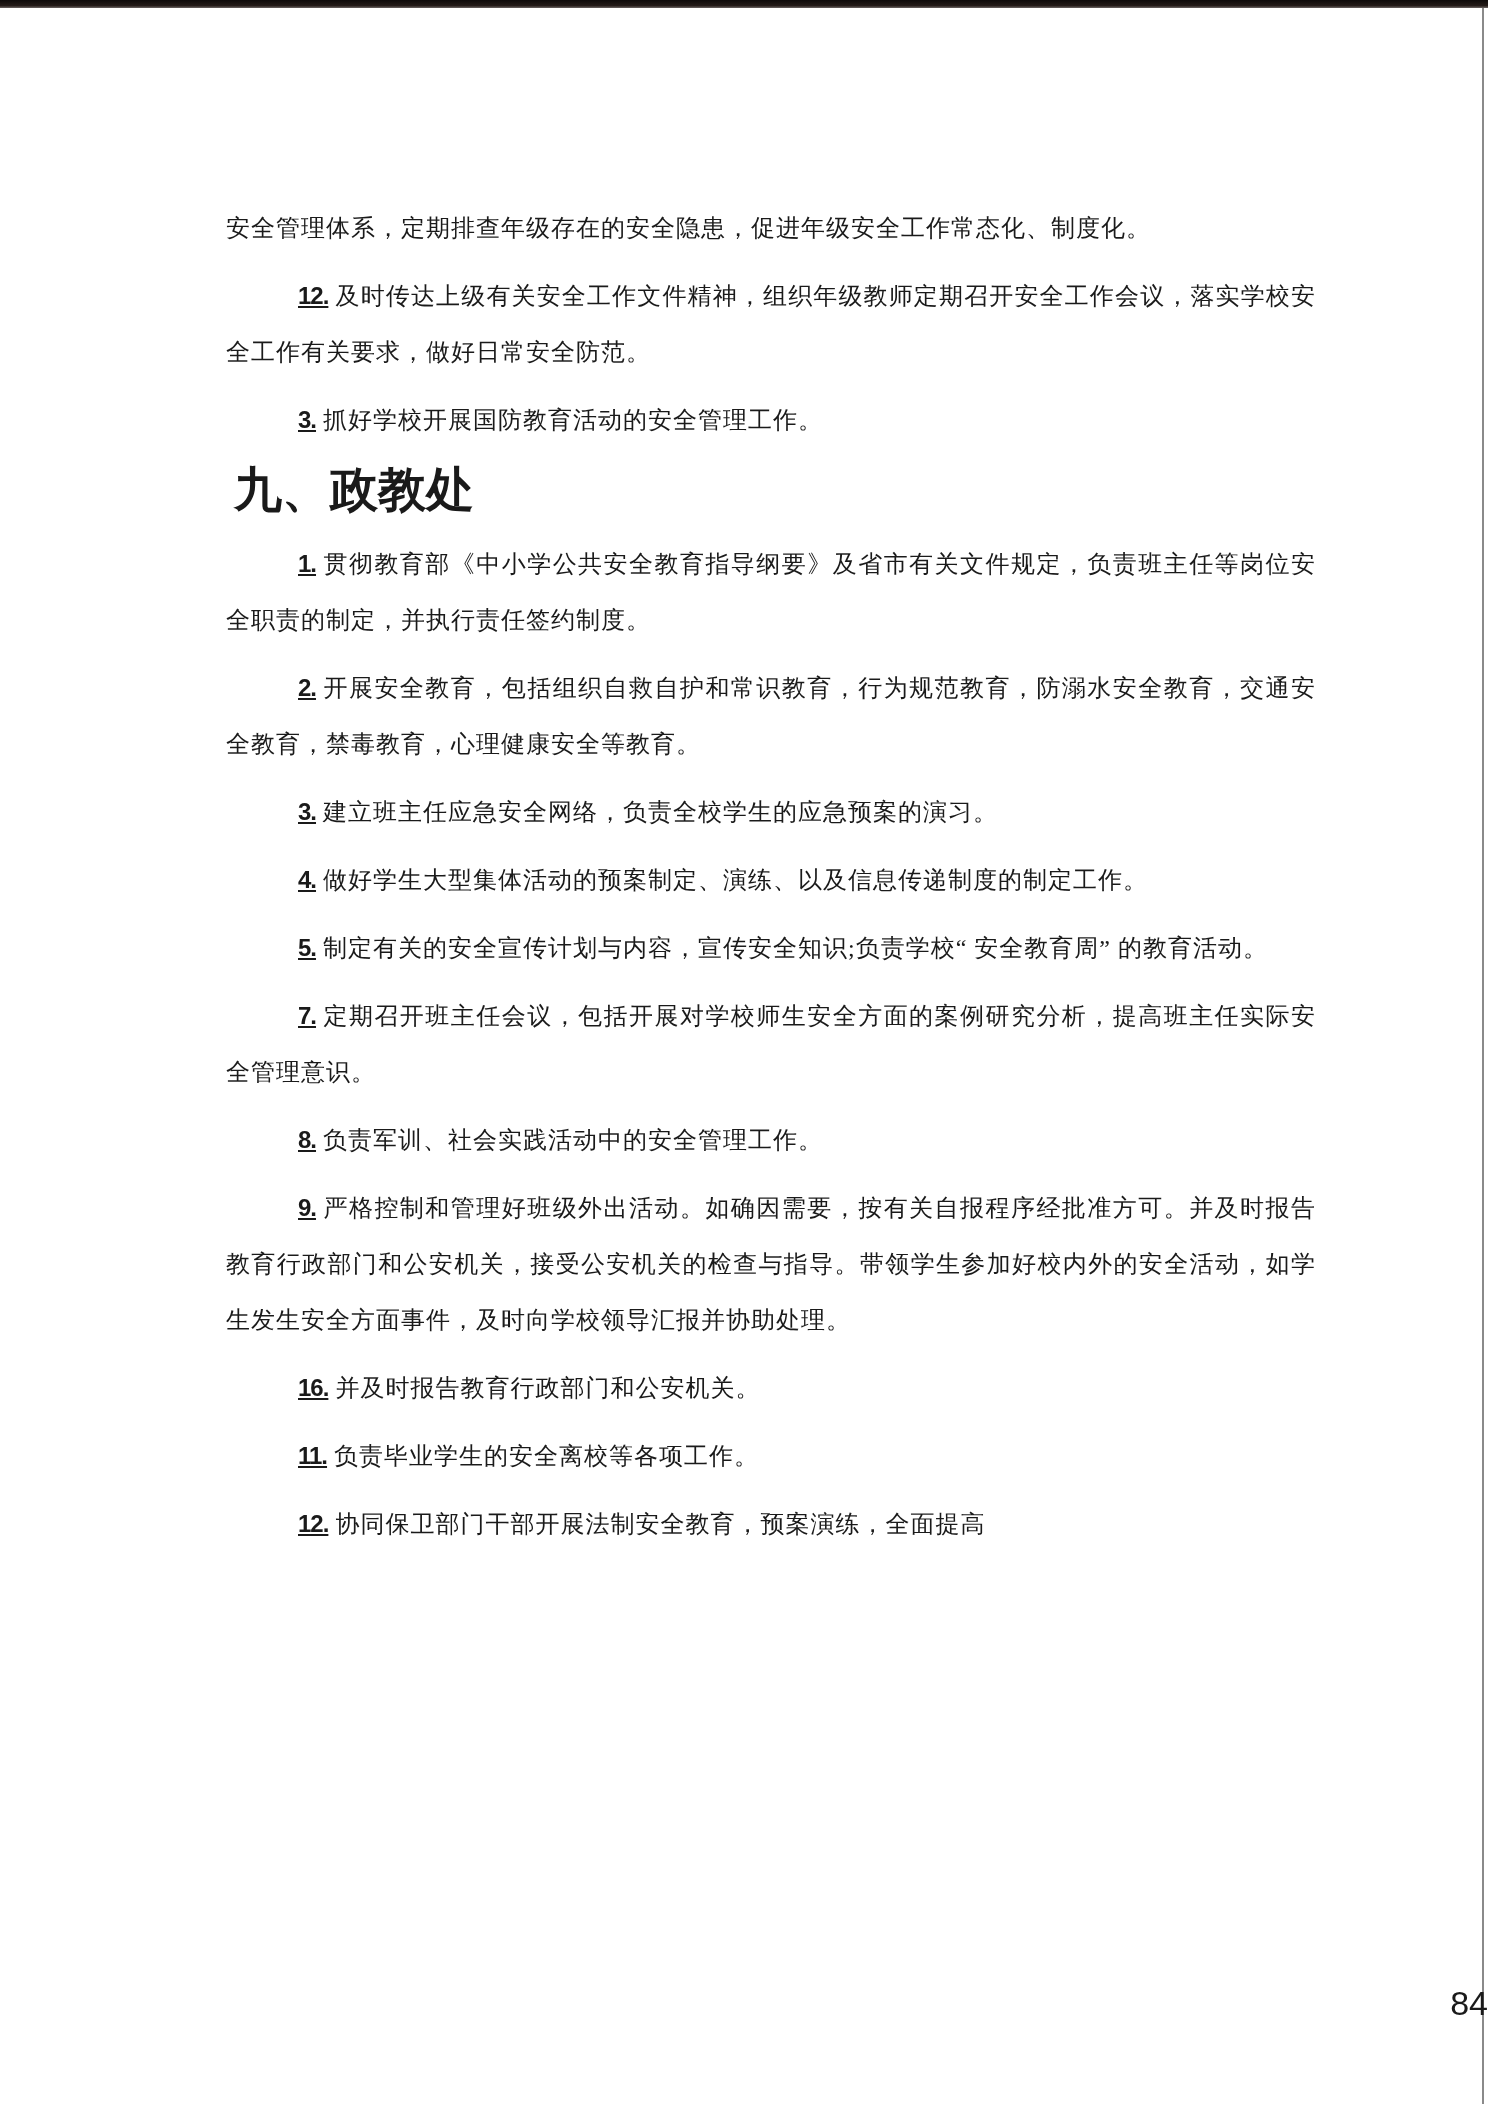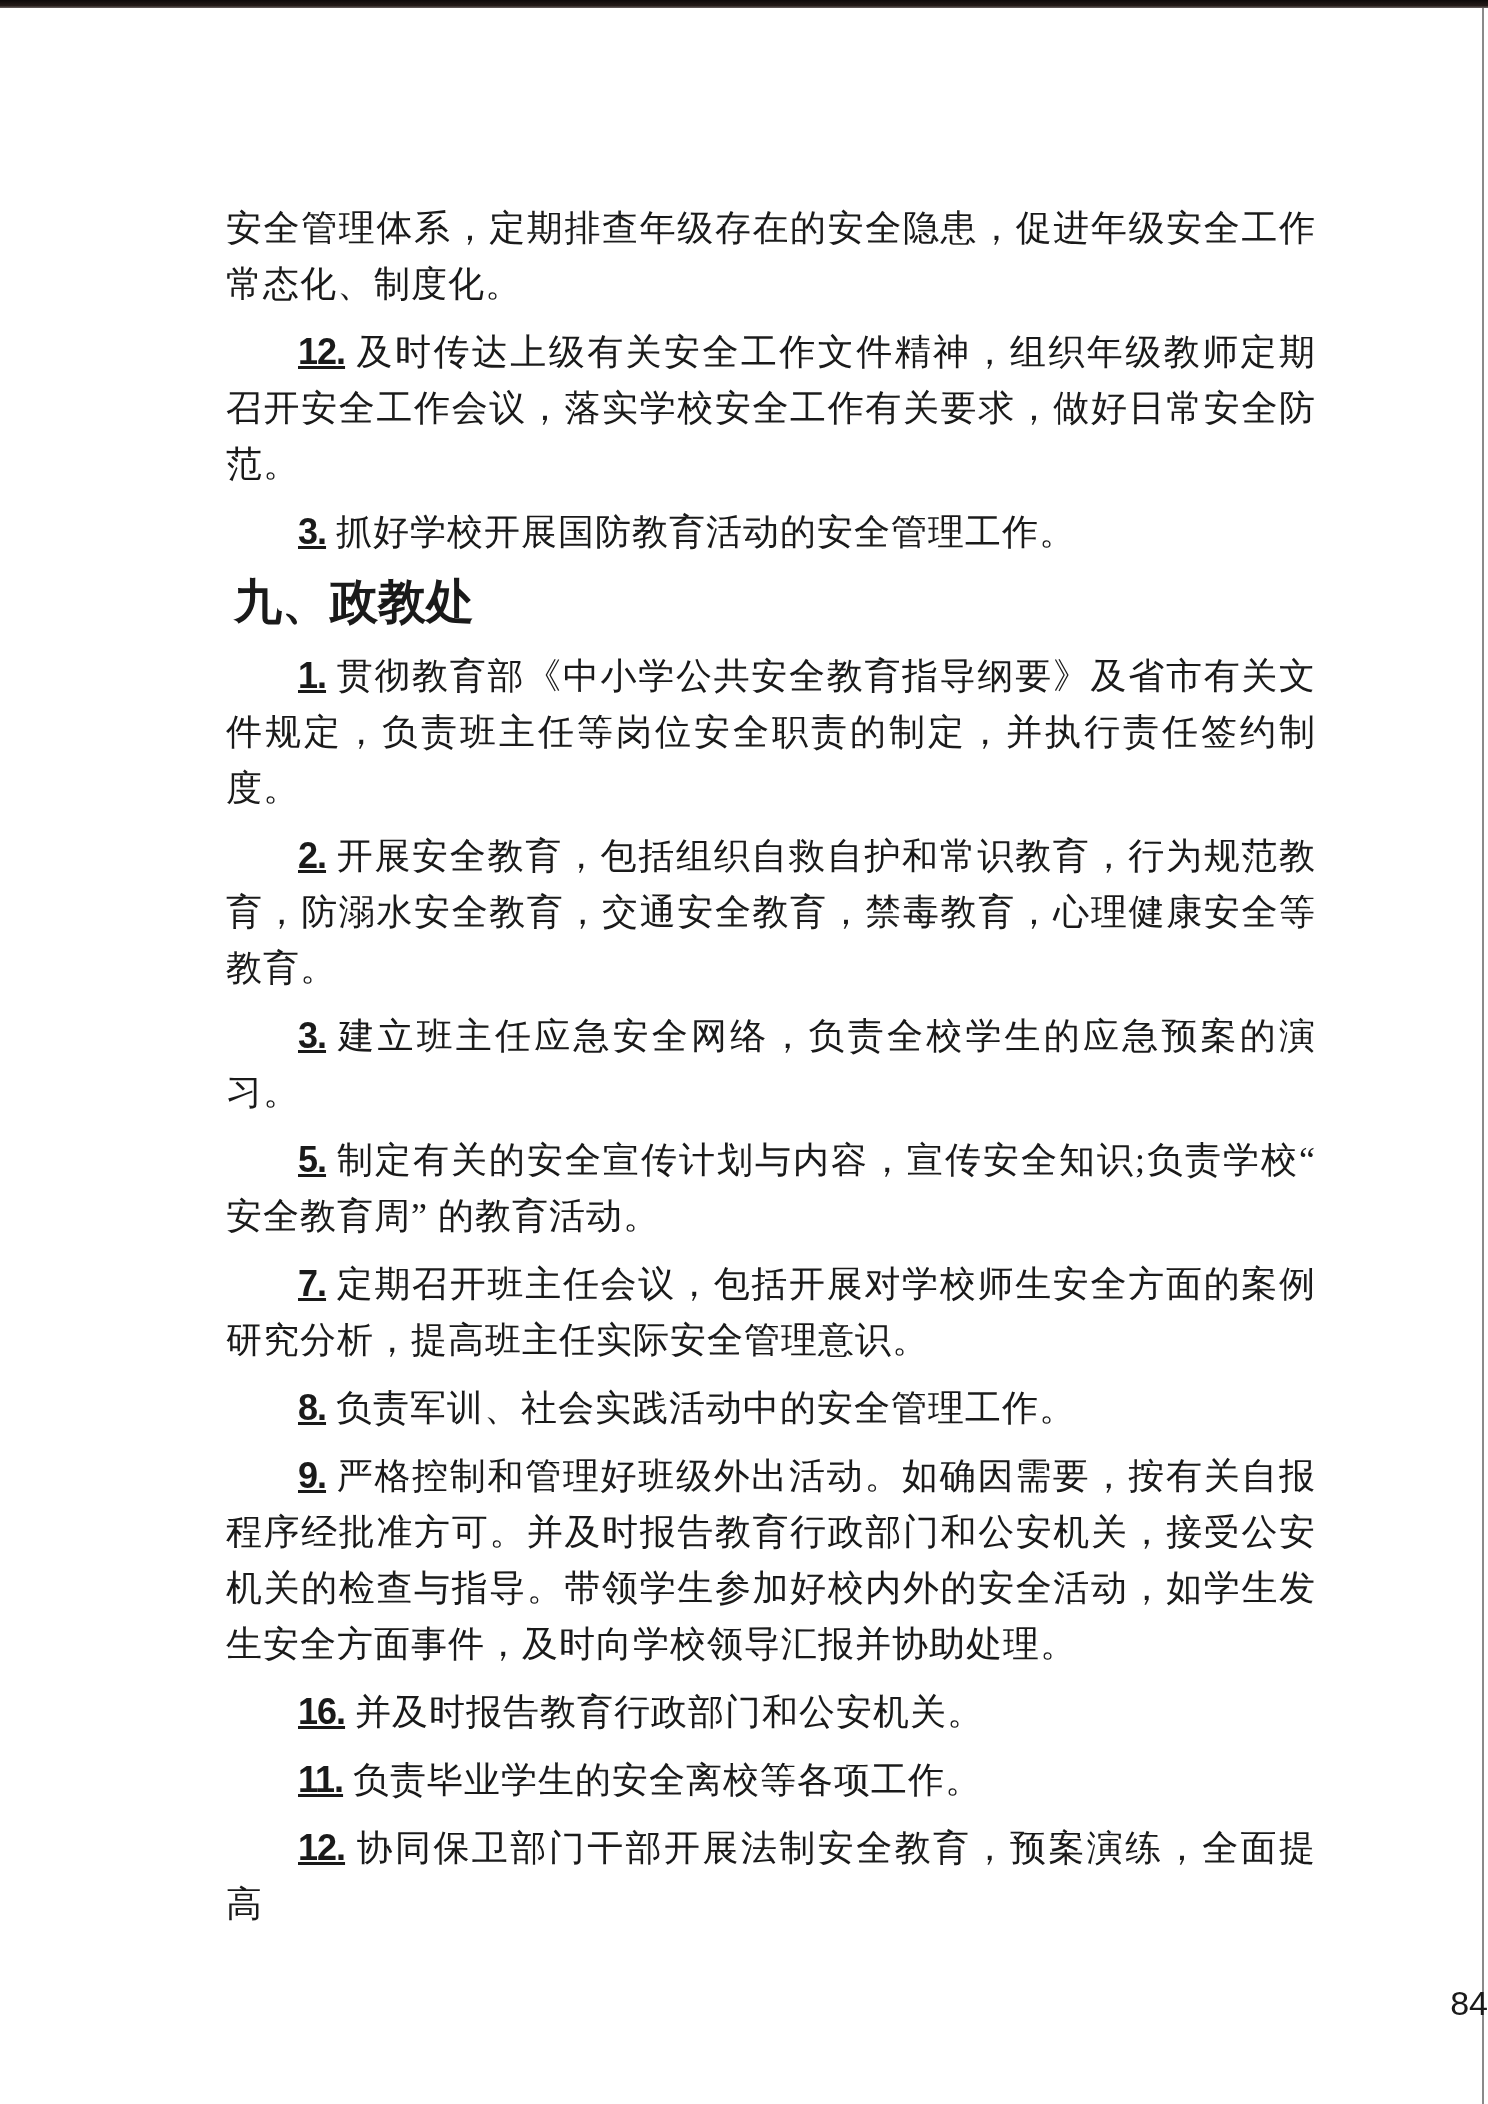--- a/index.html
+++ b/index.html
@@ -31,21 +31,21 @@
     background: #8a8a8a;
   }
   .text-body {
     position: absolute;
     top: 8px; left: 0;
     width: 1488px;
     box-sizing: border-box;
     padding: 192px 172px 0 226px;
   }
   .para {
-    font-size: 36px;
+    font-size: 24px;
     line-height: 56px;
     letter-spacing: 1px;
     margin: 0 0 12px 0;
     text-align: justify;
     text-indent: 72px;
     word-break: break-all;
   }
   .para.no-indent {
     text-indent: 0;
   }
@@ -88,20 +88,21 @@
   <p class="para"><span class="num">3.</span> <span>抓好学校开展国防教育活动的安全管理工作。</span></p>
 
   <h2 class="heading">九、政教处</h2>
 
   <p class="para"><span class="num">1.</span> <span>贯彻教育部《中小学公共安全教育指导纲要》及省市有关文件规定，负责班主任等岗位安全职责的制定，并执行责任签约制度。</span></p>
 
   <p class="para"><span class="num">2.</span> <span>开展安全教育，包括组织自救自护和常识教育，行为规范教育，防溺水安全教育，交通安全教育，禁毒教育，心理健康安全等教育。</span></p>
 
   <p class="para"><span class="num">3.</span> <span>建立班主任应急安全网络，负责全校学生的应急预案的演习。</span></p>
 
+  <p class="para"><span class="num">4.</span> <span>做好学生大型集体活动的预案制定、演练、以及信息传递制度的制定工作。</span></p>
 
   <p class="para"><span class="num">5.</span> <span>制定有关的安全宣传计划与内容，宣传安全知识;负责学校“ 安全教育周” 的教育活动。</span></p>
 
 
   <p class="para"><span class="num">7.</span> <span>定期召开班主任会议，包括开展对学校师生安全方面的案例研究分析，提高班主任实际安全管理意识。</span></p>
 
   <p class="para"><span class="num">8.</span> <span>负责军训、社会实践活动中的安全管理工作。</span></p>
 
   <p class="para"><span class="num">9.</span> <span>严格控制和管理好班级外出活动。如确因需要，按有关自报程序经批准方可。并及时报告教育行政部门和公安机关，接受公安机关的检查与指导。带领学生参加好校内外的安全活动，如学生发生安全方面事件，及时向学校领导汇报并协助处理。</span></p>
 

